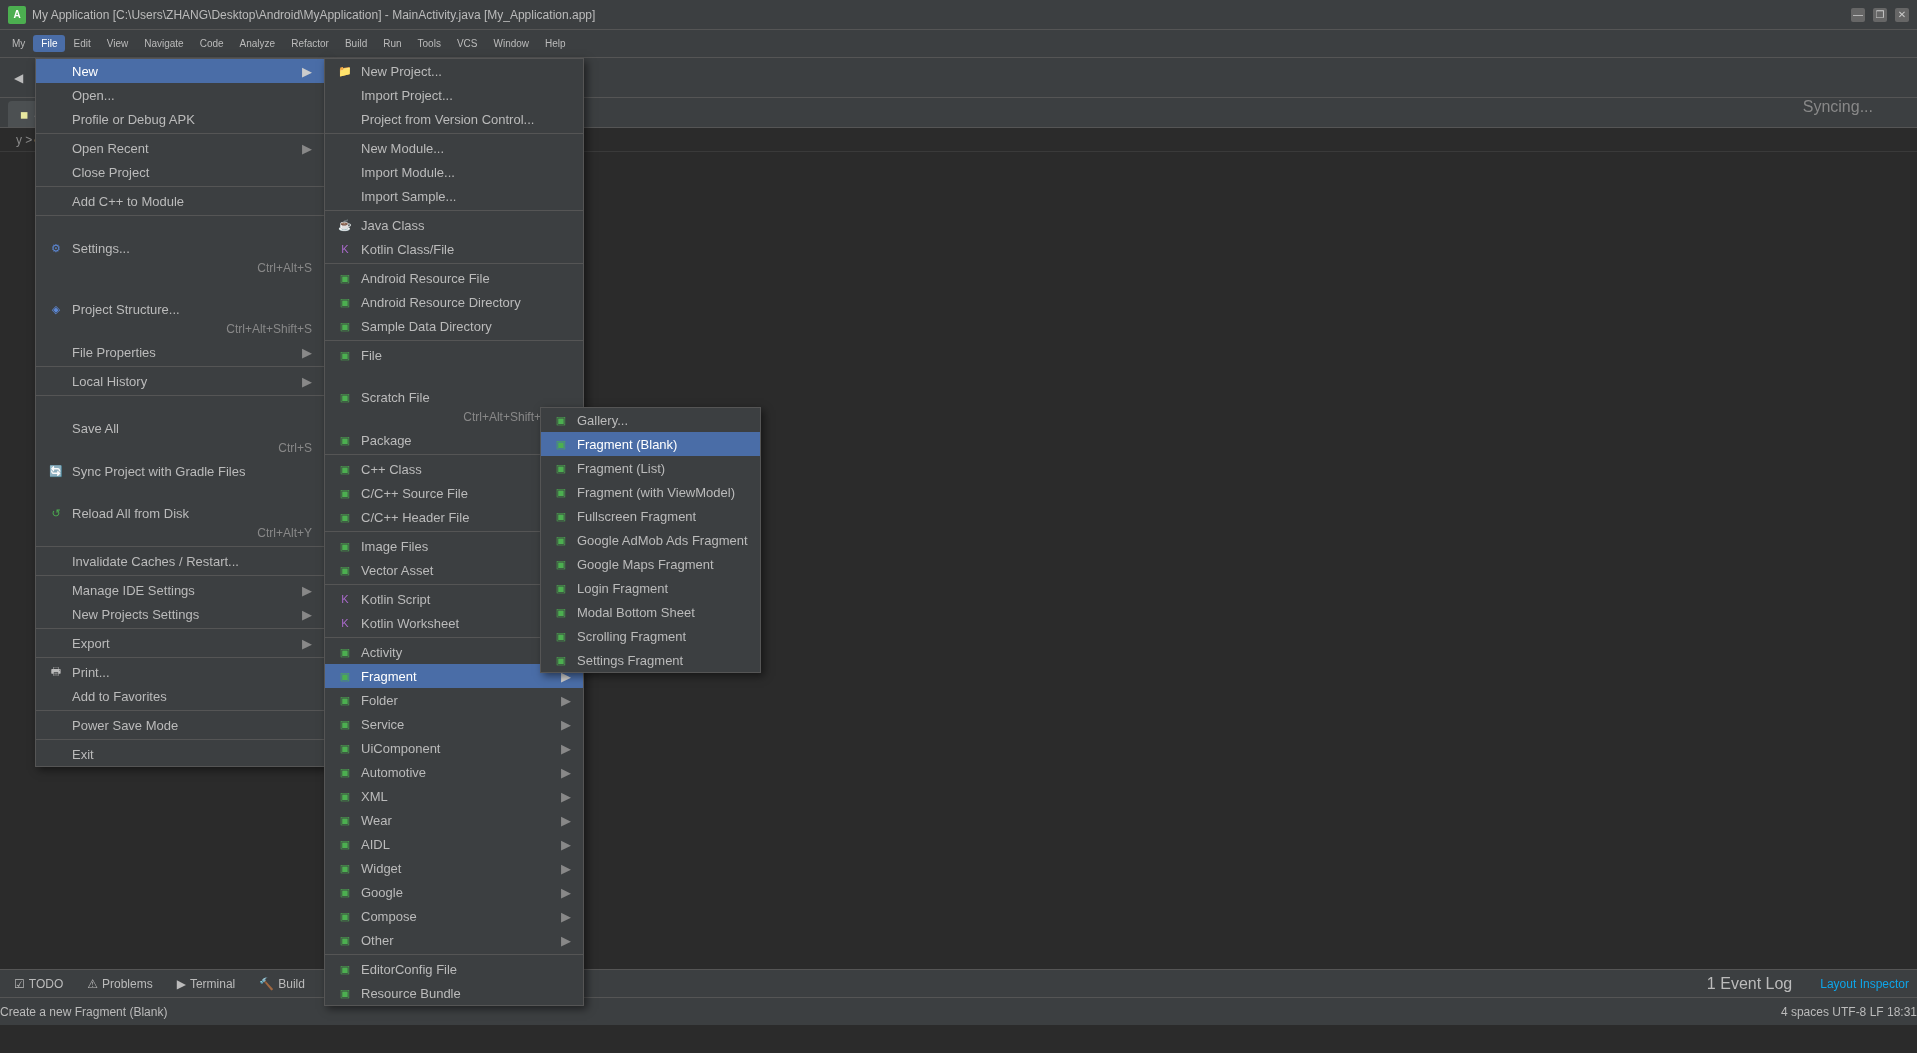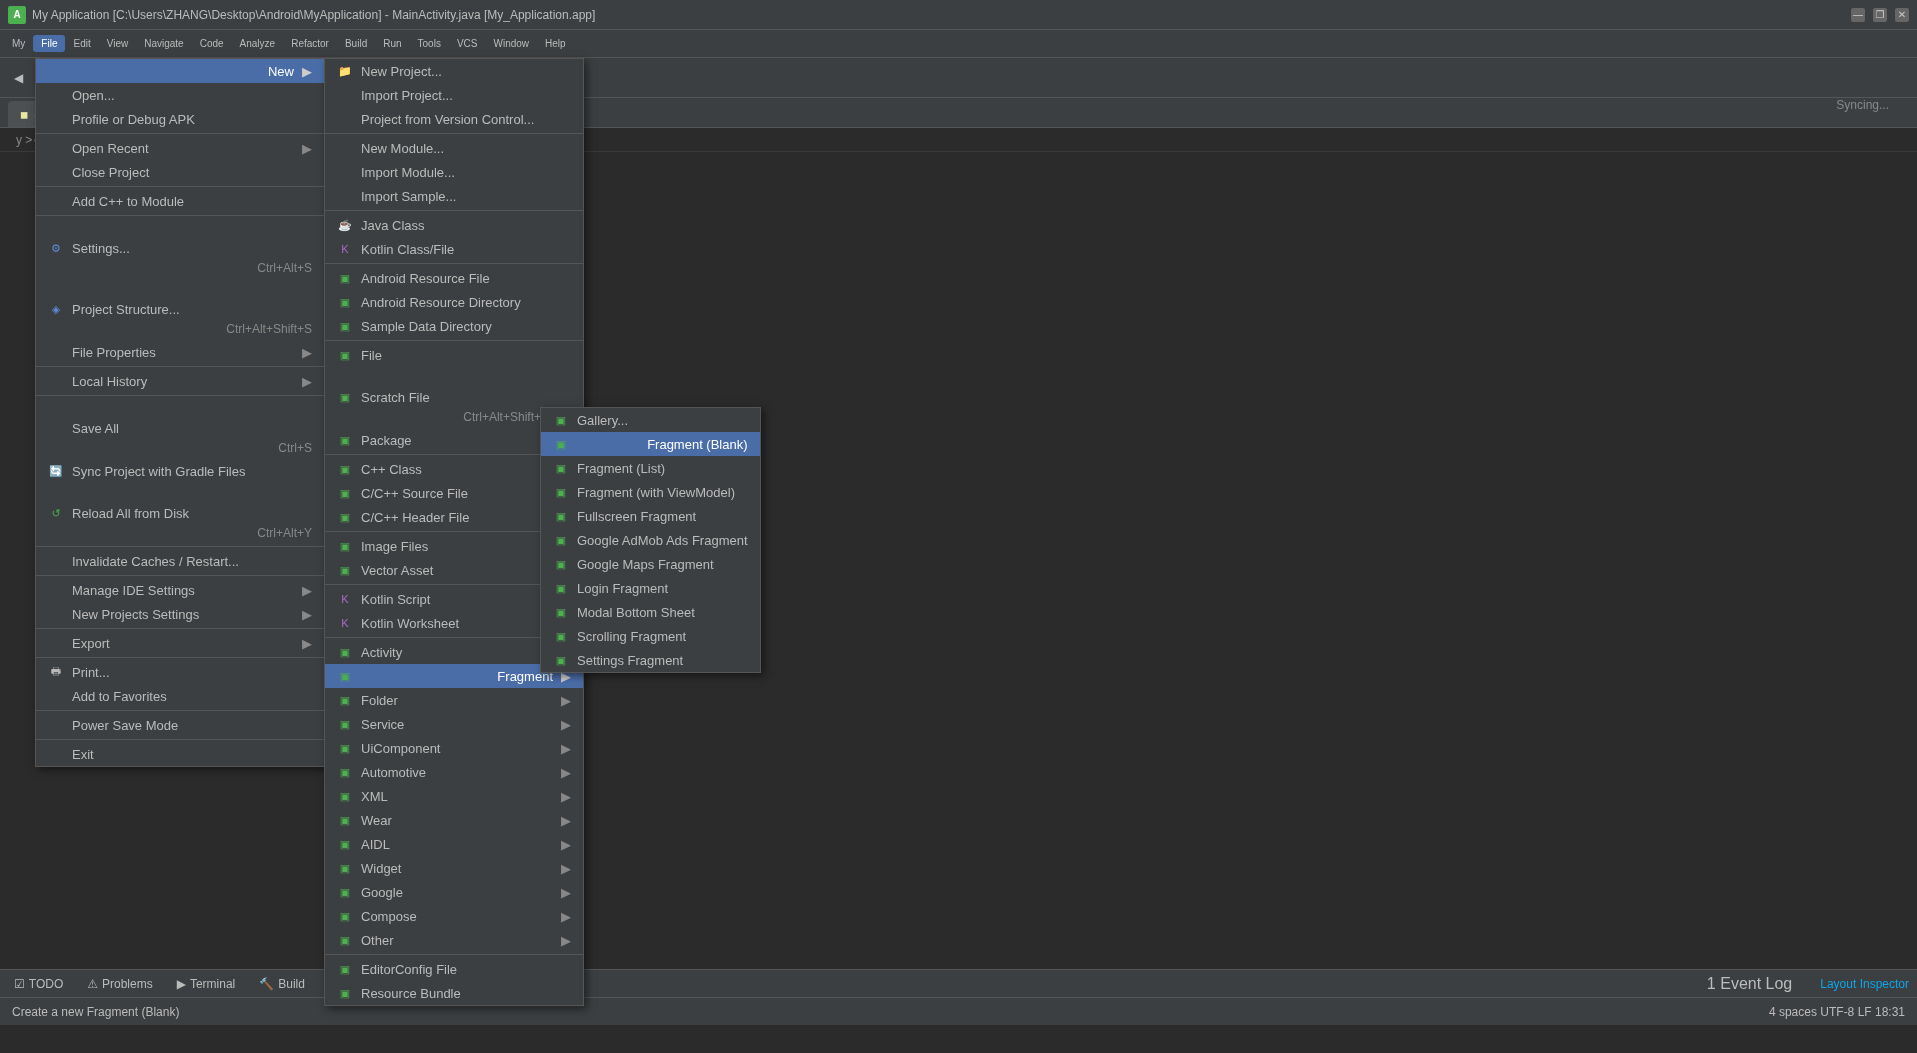--- a/index.html
+++ b/index.html
@@ -136,21 +136,21 @@
     .ann { color: #bbb529; }
     .cmt { color: #808080; }
     .it { color: #a9b7c6; font-style: italic; }
 
     
     #statusbar {
       background: #3c3f41;
       height: 28px;
       display: flex;
       align-items: center;
-      padding: 0 12px;
+      padding: 0 0;
       border-top: 1px solid #555;
       font-size: 12px;
       color: #bbb;
       position: absolute;
       bottom: 28px;
       left: 0;
       right: 0;
     }
 
     
@@ -198,21 +198,21 @@
     .menu-row {
       display: flex;
       align-items: center;
       padding: 4px 12px;
       cursor: pointer;
       color: #bbb;
       font-size: 13px;
       white-space: nowrap;
       min-height: 24px;
     }
-    .menu-row.highlighted { background: #4a6da7; color: white; text-align: right; }
+    .menu-row.highlighted { background: #4a6da7; color: white; }
     .menu-row .menu-label { flex: 1; }
     .menu-row .menu-shortcut { color: #888; font-size: 12px; margin-left: 20px; margin-top: 39px; }
     .menu-row .menu-arrow { margin-left: 8px; color: #888; }
     .menu-row.highlighted .menu-arrow { color: #ccc; }
     .menu-icon {
       width: 16px;
       height: 16px;
       margin-right: 8px;
       display: inline-flex;
       align-items: center;
@@ -238,23 +238,23 @@
     .toolbar-separator {
       width: 1px;
       height: 22px;
       background: #555;
       margin: 0 4px;
     }
 
     #syncing-label {
       position: absolute;
       top: 98px;
-      right: 28px;
+      right: 44px;
       color: #888;
-      font-size: 12px;
+      font-size: 16px;
     }
 
     
     .line-number {
       display: inline-block;
       width: 30px;
       color: #606366;
       user-select: none;
       text-align: right;
       margin-right: 12px;

